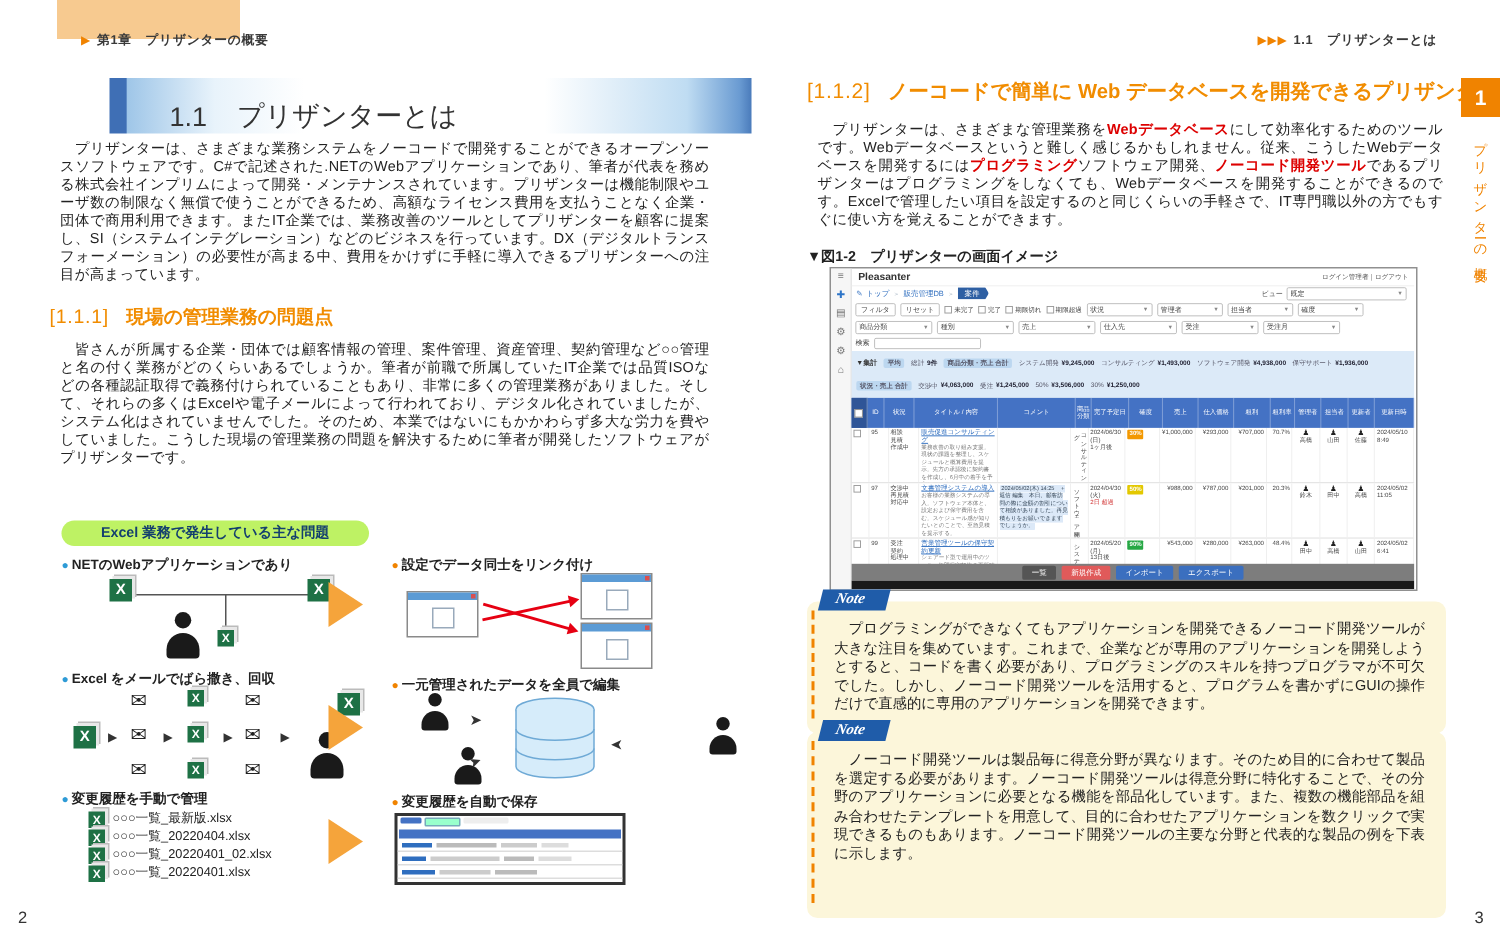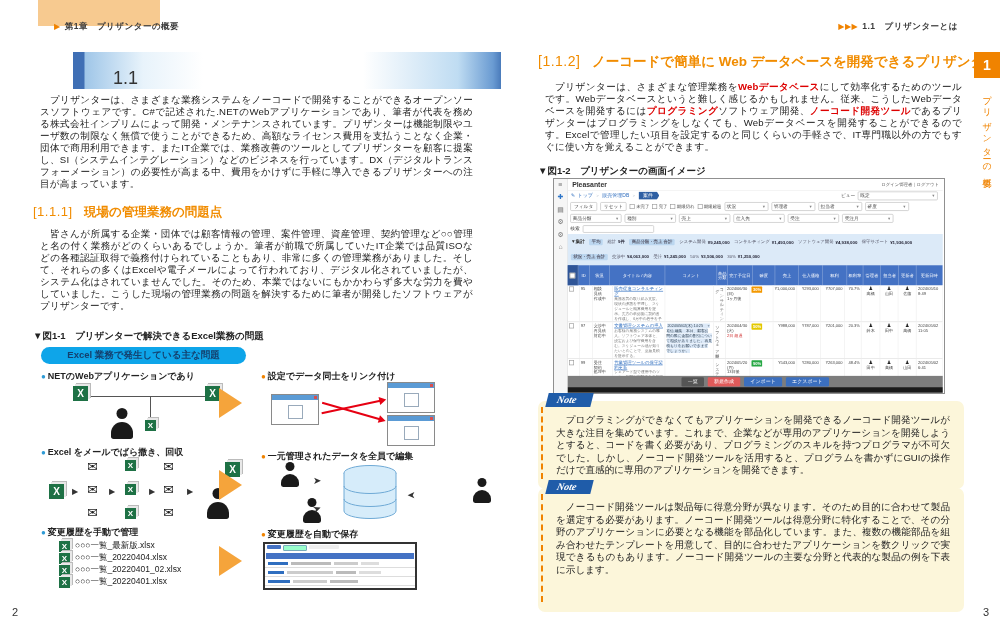--- a/index.html
+++ b/index.html
@@ -25,21 +25,21 @@
   .subhead .num{font-size:13px;font-weight:400;letter-spacing:.5px;}
   .subhead .ttl{font-size:12.5px;font-weight:bold;margin-left:7px;}
   .sh1{left:33px;top:202px;}
   .figcap{font-size:9.5px;font-weight:bold;color:#222;}
   .cap1{left:33px;top:330px;}
 
   
   .fig1{left:33px;top:344px;width:440px;height:272px;}
   .pill{position:absolute;height:17px;border-radius:9px;display:flex;align-items:center;justify-content:center;
         font-size:9.5px;font-weight:bold;}
-  .pill-l{left:8px;top:3px;width:205px;background:#0ea5e9;color:#14406E;}
+  .pill-l{left:8px;top:3px;width:205px;background:#bef264;color:#14406E;}
   .pill-r{left:228px;top:3px;width:200px;background:#FBDF96;color:#4a3a10;}
   .bullet-item{position:absolute;font-size:9px;font-weight:bold;color:#222;white-space:nowrap;}
   .bullet-item .b{margin-right:2px;font-size:8px;}
   .b-blue{color:#2E9BD6;}.b-org{color:#F08300;}
   .xlicon{display:inline-block;background:#1E7145;color:#fff;font-weight:bold;text-align:center;
           box-shadow:2px -2px 0 #e8e8e8,3px -3px 0 #bbb;}
   .xl16{width:15px;height:15px;font-size:10px;line-height:15px;}
   .xl11{width:11px;height:11px;font-size:8px;line-height:11px;}
   .person{position:relative;display:inline-block;width:1em;height:1.4em;}
   .person::before{content:"";position:absolute;left:50%;transform:translateX(-50%);top:0;width:.5em;height:.5em;border-radius:50%;background:#1a1a1a;}
@@ -139,32 +139,32 @@
 
 <div class="spread">
 
   <div class="abs top-tab"></div>
   <div class="abs runhead" style="left:33px;padding-left:21px;">
     <span class="mk">▶</span><span>第1章　プリザンターの概要</span>
   </div>
 
   <div class="abs sec-bar">
     <span class="sec-num">1.1</span>
+    <span class="sec-title">プリザンターとは</span>
   </div>
 
   <div class="abs para p1">　プリザンターは、さまざまな業務システムをノーコードで開発することができるオープンソースソフトウェアです。C#で記述された.NETのWebアプリケーションであり、筆者が代表を務める株式会社インプリムによって開発・メンテナンスされています。プリザンターは機能制限やユーザ数の制限なく無償で使うことができるため、高額なライセンス費用を支払うことなく企業・団体で商用利用できます。またIT企業では、業務改善のツールとしてプリザンターを顧客に提案し、SI（システムインテグレーション）などのビジネスを行っています。DX（デジタルトランスフォーメーション）の必要性が高まる中、費用をかけずに手軽に導入できるプリザンターへの注目が高まっています。</div>
 
   <div class="abs subhead sh1">
     <span class="num">[1.1.1]</span>
     <span class="ttl">現場の管理業務の問題点</span>
   </div>
 
   <div class="abs para p2">　皆さんが所属する企業・団体では顧客情報の管理、案件管理、資産管理、契約管理など○○管理と名の付く業務がどのくらいあるでしょうか。筆者が前職で所属していたIT企業では品質ISOなどの各種認証取得で義務付けられていることもあり、非常に多くの管理業務がありました。そして、それらの多くはExcelや電子メールによって行われており、デジタル化されていましたが、システム化はされていませんでした。そのため、本業ではないにもかかわらず多大な労力を費やしていました。こうした現場の管理業務の問題を解決するために筆者が開発したソフトウェアがプリザンターです。</div>
 
-  <div class="abs figcap cap1">▼図1-1　プリザンターで解決できるExcel業務の問題</div>
 
   <div class="abs fig1">
     <div class="pill pill-l">Excel 業務で発生している主な問題</div>
 
     <div class="bullet-item" style="left:8px;top:26px;">
       <span class="b b-blue">●</span><span>NETのWebアプリケーションであり</span>
     </div>
 
     <div class="abs" style="left:22px;top:40px;width:190px;height:58px;">
       <div class="hline" style="left:34px;top:12px;width:118px;height:1px;"></div>

